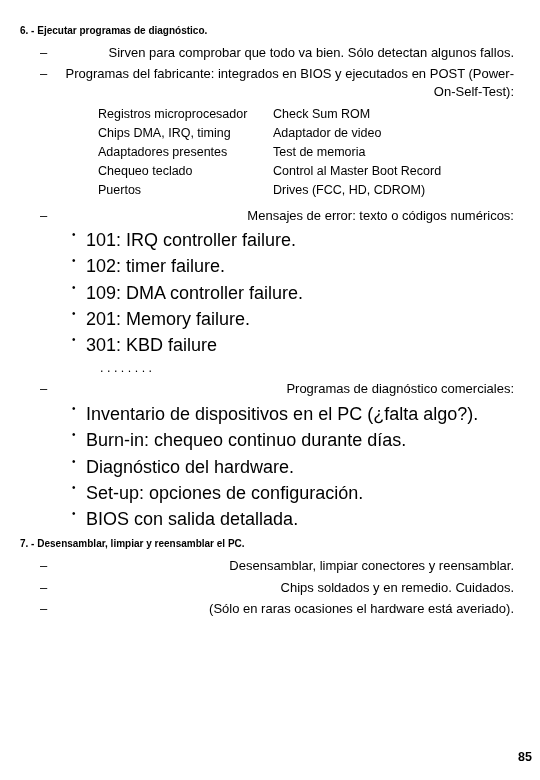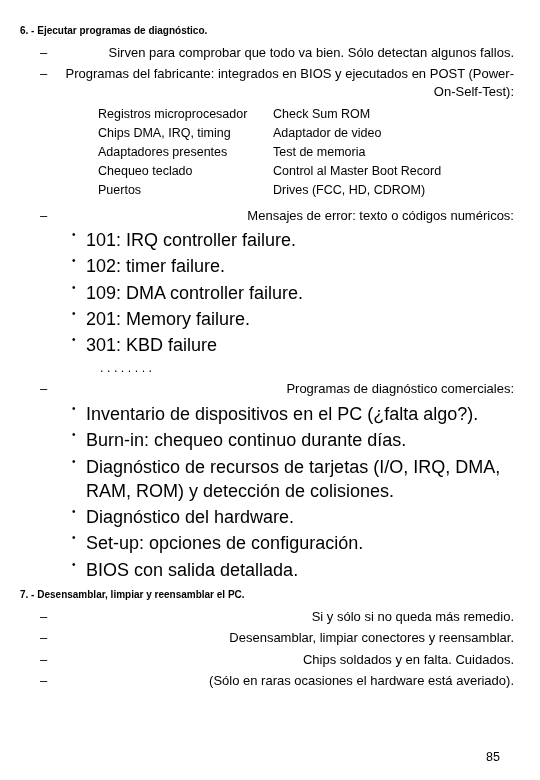--- a/index.html
+++ b/index.html
@@ -63,22 +63,23 @@
   .col.b { width: 200px; }
   .col div { margin: 2px 12px; }
   .ellips {
     padding-left: 14px;
     font-size: 12.5px;
     margin: 2px 0 4px 0;
   }
   .pagenum {
     position: absolute;
     bottom: 14px;
-    right: 40px;
+    right: 8px;
     font-size: 12.5px;
+    font-weight: bold;
   }
 </style>
 </head>
 <body>
 
 <div class="h">6. - Ejecutar programas de diagnóstico.</div>
 
 <div class="dash-list">
   <div class="dash-item">Sirven para comprobar que todo va bien. Sólo detectan algunos fallos.</div>
 
@@ -110,29 +111,27 @@
     <div class="dot-item">201: Memory failure.</div>
     <div class="dot-item">301: KBD failure</div>
     <div class="ellips">. . . . . . . .</div>
   </div>
 
   <div class="dash-item">Programas de diagnóstico comerciales:</div>
 
   <div class="dot-list">
     <div class="dot-item">Inventario de dispositivos en el PC (¿falta algo?).</div>
     <div class="dot-item">Burn-in: chequeo continuo durante días.</div>
-    <div class="dot-item">Diagnóstico de recursos de tarjetas (I/O, IRQ, DMA, RAM, ROM) y detección de colisiones.</div>
     <div class="dot-item">Diagnóstico del hardware.</div>
     <div class="dot-item">Set-up: opciones de configuración.</div>
     <div class="dot-item">BIOS con salida detallada.</div>
   </div>
 </div>
 
 <div class="h">7. - Desensamblar, limpiar y reensamblar el PC.</div>
 
 <div class="dash-list">
-  <div class="dash-item">Si y sólo si no queda más remedio.</div>
   <div class="dash-item">Desensamblar, limpiar conectores y reensamblar.</div>
-  <div class="dash-item">Chips soldados y en falta. Cuidados.</div>
+  <div class="dash-item">Chips soldados y en remedio. Cuidados.</div>
   <div class="dash-item">(Sólo en raras ocasiones el hardware está averiado).</div>
 </div>
 
 <div class="pagenum">85</div>
 
 </body></html>

